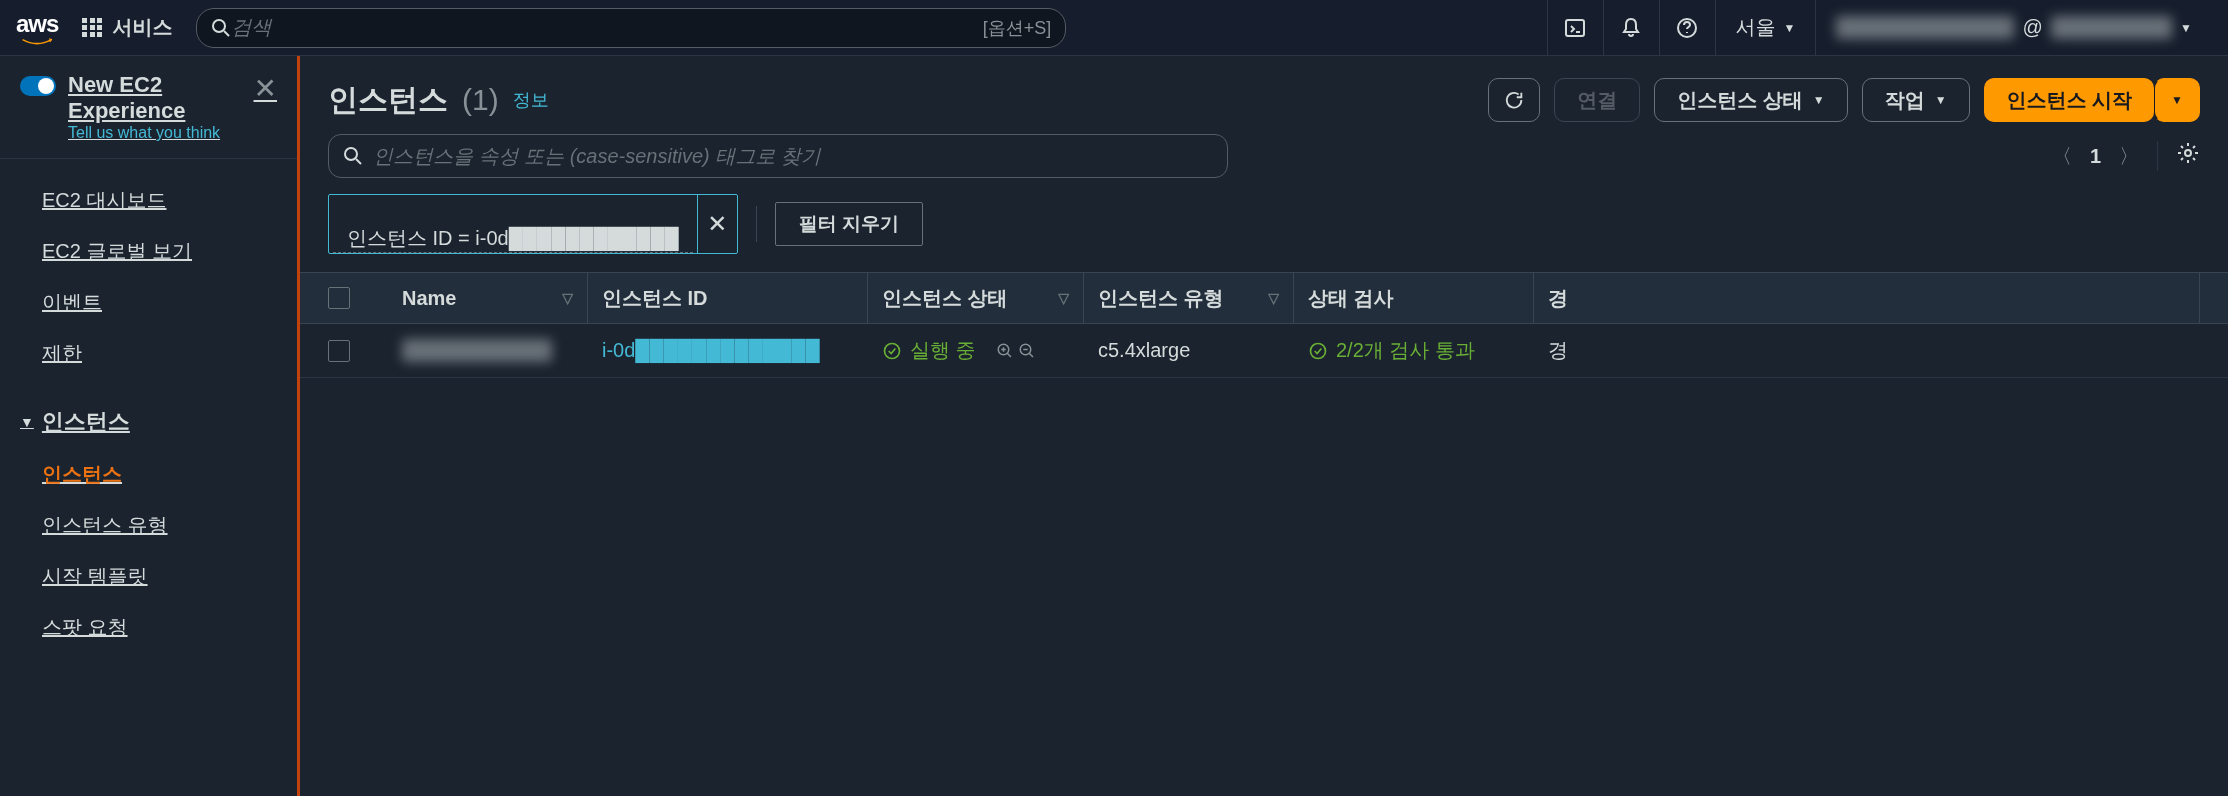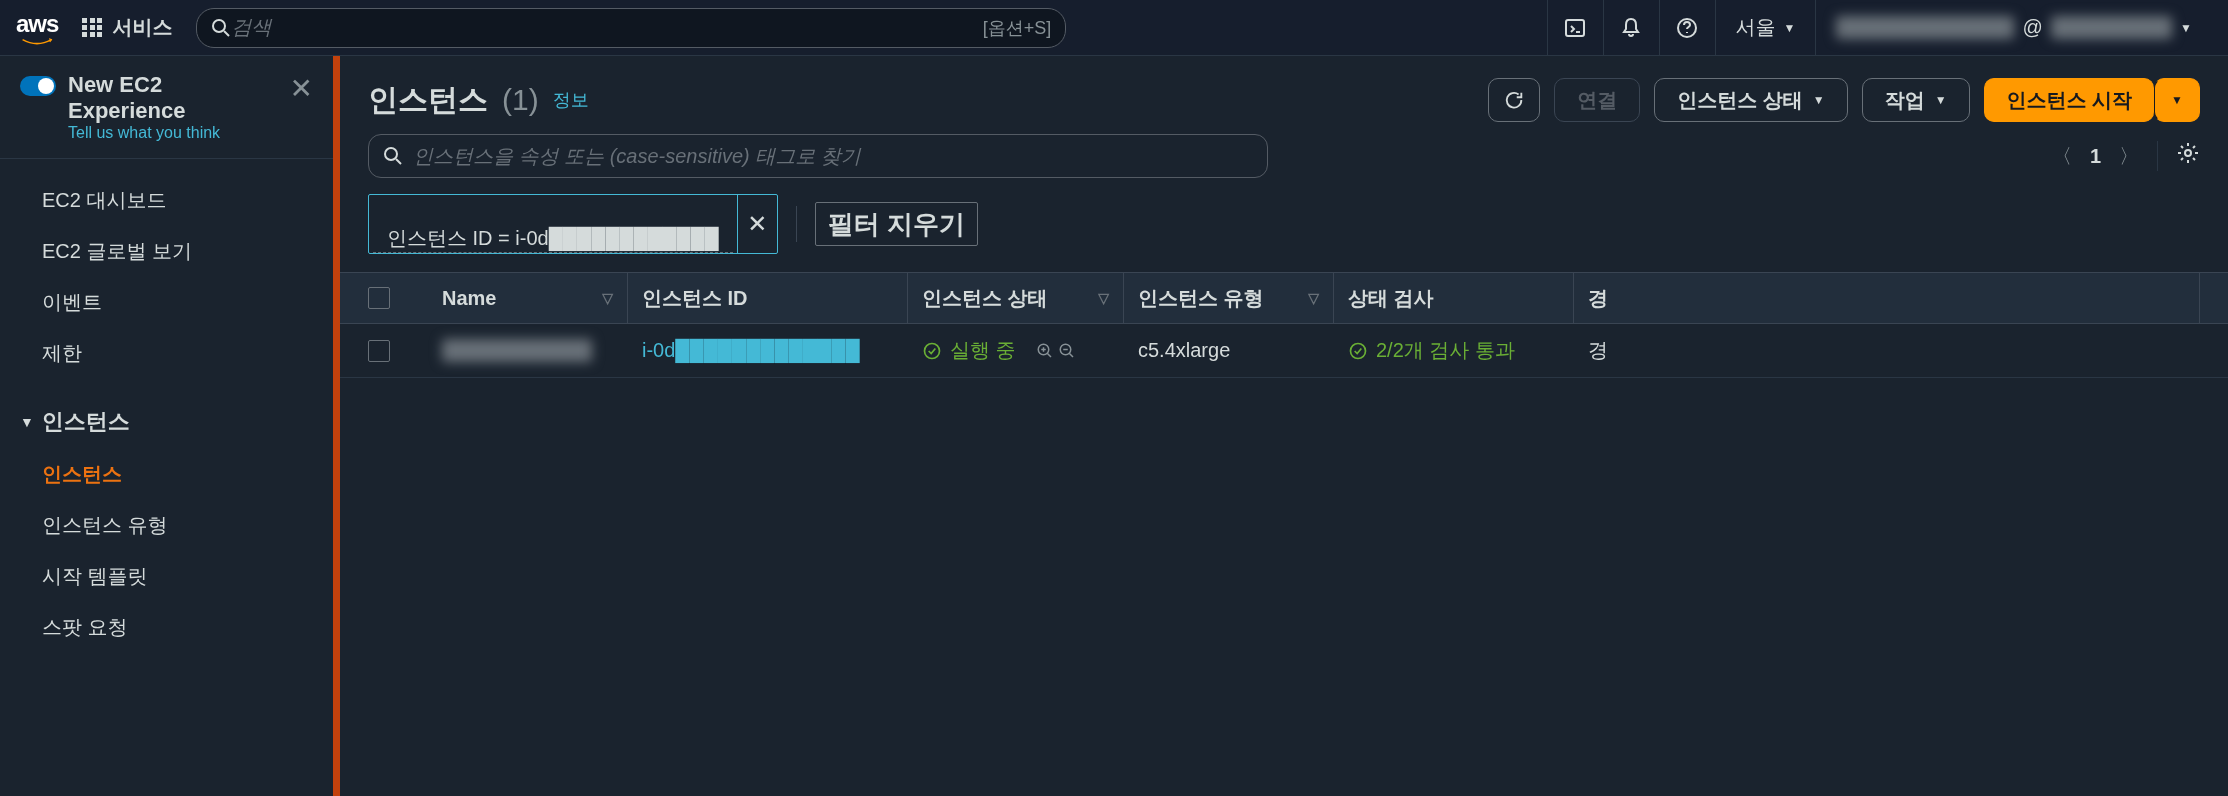--- a/index.html
+++ b/index.html
@@ -20,21 +20,21 @@
 .nav-spacer { flex: 1; }
 .nav-icons { display: flex; align-items: center; gap: 0; }
 .nav-icon { width: 56px; height: 56px; display: flex; align-items: center; justify-content: center; color: #d5dbdb; cursor: pointer; border-left: 1px solid #2a3644; }
 .nav-icon svg { width: 24px; height: 24px; }
 .region-sel { padding: 0 20px; height: 56px; display: flex; align-items: center; gap: 8px; font-size: 20px; cursor: pointer; border-left: 1px solid #2a3644; }
 .account-sel { padding: 0 20px; height: 56px; display: flex; align-items: center; gap: 8px; font-size: 20px; cursor: pointer; border-left: 1px solid #2a3644; }
 .blur { filter: blur(6px); background: #687078; color: transparent; border-radius: 3px; padding: 0 4px; }
 
 
 .layout { display: flex; height: calc(100% - 56px); }
-.sidebar { width: 340px; background: #1a232e; border-right: 7px solid #c2410c; overflow-y: auto; }
+.sidebar { width: 300px; background: #1a232e; border-right: 3px solid #c2410c; overflow-y: auto; text-decoration: underline; }
 .new-exp { padding: 16px 20px; border-bottom: 1px solid #2a3644; display: flex; align-items: flex-start; gap: 12px; position: relative; }
 .toggle { width: 36px; height: 20px; background: #0073bb; border-radius: 10px; position: relative; flex-shrink: 0; margin-top: 4px; }
 .toggle::after { content: ''; width: 16px; height: 16px; background: #fff; border-radius: 50%; position: absolute; right: 2px; top: 2px; }
 .new-exp-text { flex: 1; }
 .new-exp-title { font-size: 22px; font-weight: 600; color: #d5dbdb; }
 .new-exp-link { font-size: 16px; color: #44b9d6; cursor: pointer; }
 .new-exp-close { font-size: 28px; color: #879196; cursor: pointer; font-weight: 300; }
 
 .nav-section { padding: 16px 0; }
 .nav-item { padding: 12px 42px; font-size: 20px; color: #d5dbdb; cursor: pointer; display: flex; align-items: center; }
@@ -65,21 +65,21 @@
 .pager { margin-left: auto; display: flex; align-items: center; gap: 18px; }
 .pager .pg { font-size: 20px; color: #879196; cursor: pointer; }
 .pager .pgnum { font-size: 20px; font-weight: 600; }
 .gear { cursor: pointer; font-size: 22px; padding-left: 18px; border-left: 1px solid #2a3644; }
 
 .chip-row { padding: 0 28px 18px; display: flex; align-items: center; gap: 18px; }
 .chip { display: flex; align-items: flex-end; border: 1px solid #44b9d6; border-radius: 2px; height: 60px; }
 .chip-label { padding: 0 14px; font-size: 20px; border-bottom: 1px dashed #687078; margin: 0 4px; }
 .chip-x { width: 40px; height: 100%; display: flex; align-items: center; justify-content: center; border-left: 1px solid #44b9d6; font-size: 24px; cursor: pointer; }
 .divider-v { width: 1px; height: 36px; background: #3a4553; }
-.clear-btn { height: 44px; padding: 0 12px; border: 1px solid #687078; background: transparent; color: #d5dbdb; font-size: 26px; border-radius: 2px; cursor: pointer; font-weight: 600; }
+.clear-btn { height: 44px; padding: 0 23px; border: 1px solid #687078; background: transparent; color: #d5dbdb; font-size: 19px; border-radius: 2px; cursor: pointer; font-weight: 600; }
 
 
 .table { width: 100%; }
 .thead { display: flex; align-items: center; height: 52px; border-top: 1px solid #3a4553; border-bottom: 1px solid #3a4553; background: #222e3c; padding: 0 28px; }
 .th, .td { display: flex; align-items: center; font-size: 20px; color: #d5dbdb; }
 .th { font-weight: 700; gap: 10px; }
 .col-check { width: 60px; }
 .col-name { width: 200px; }
 .col-id { width: 280px; }
 .col-state { width: 216px; }

